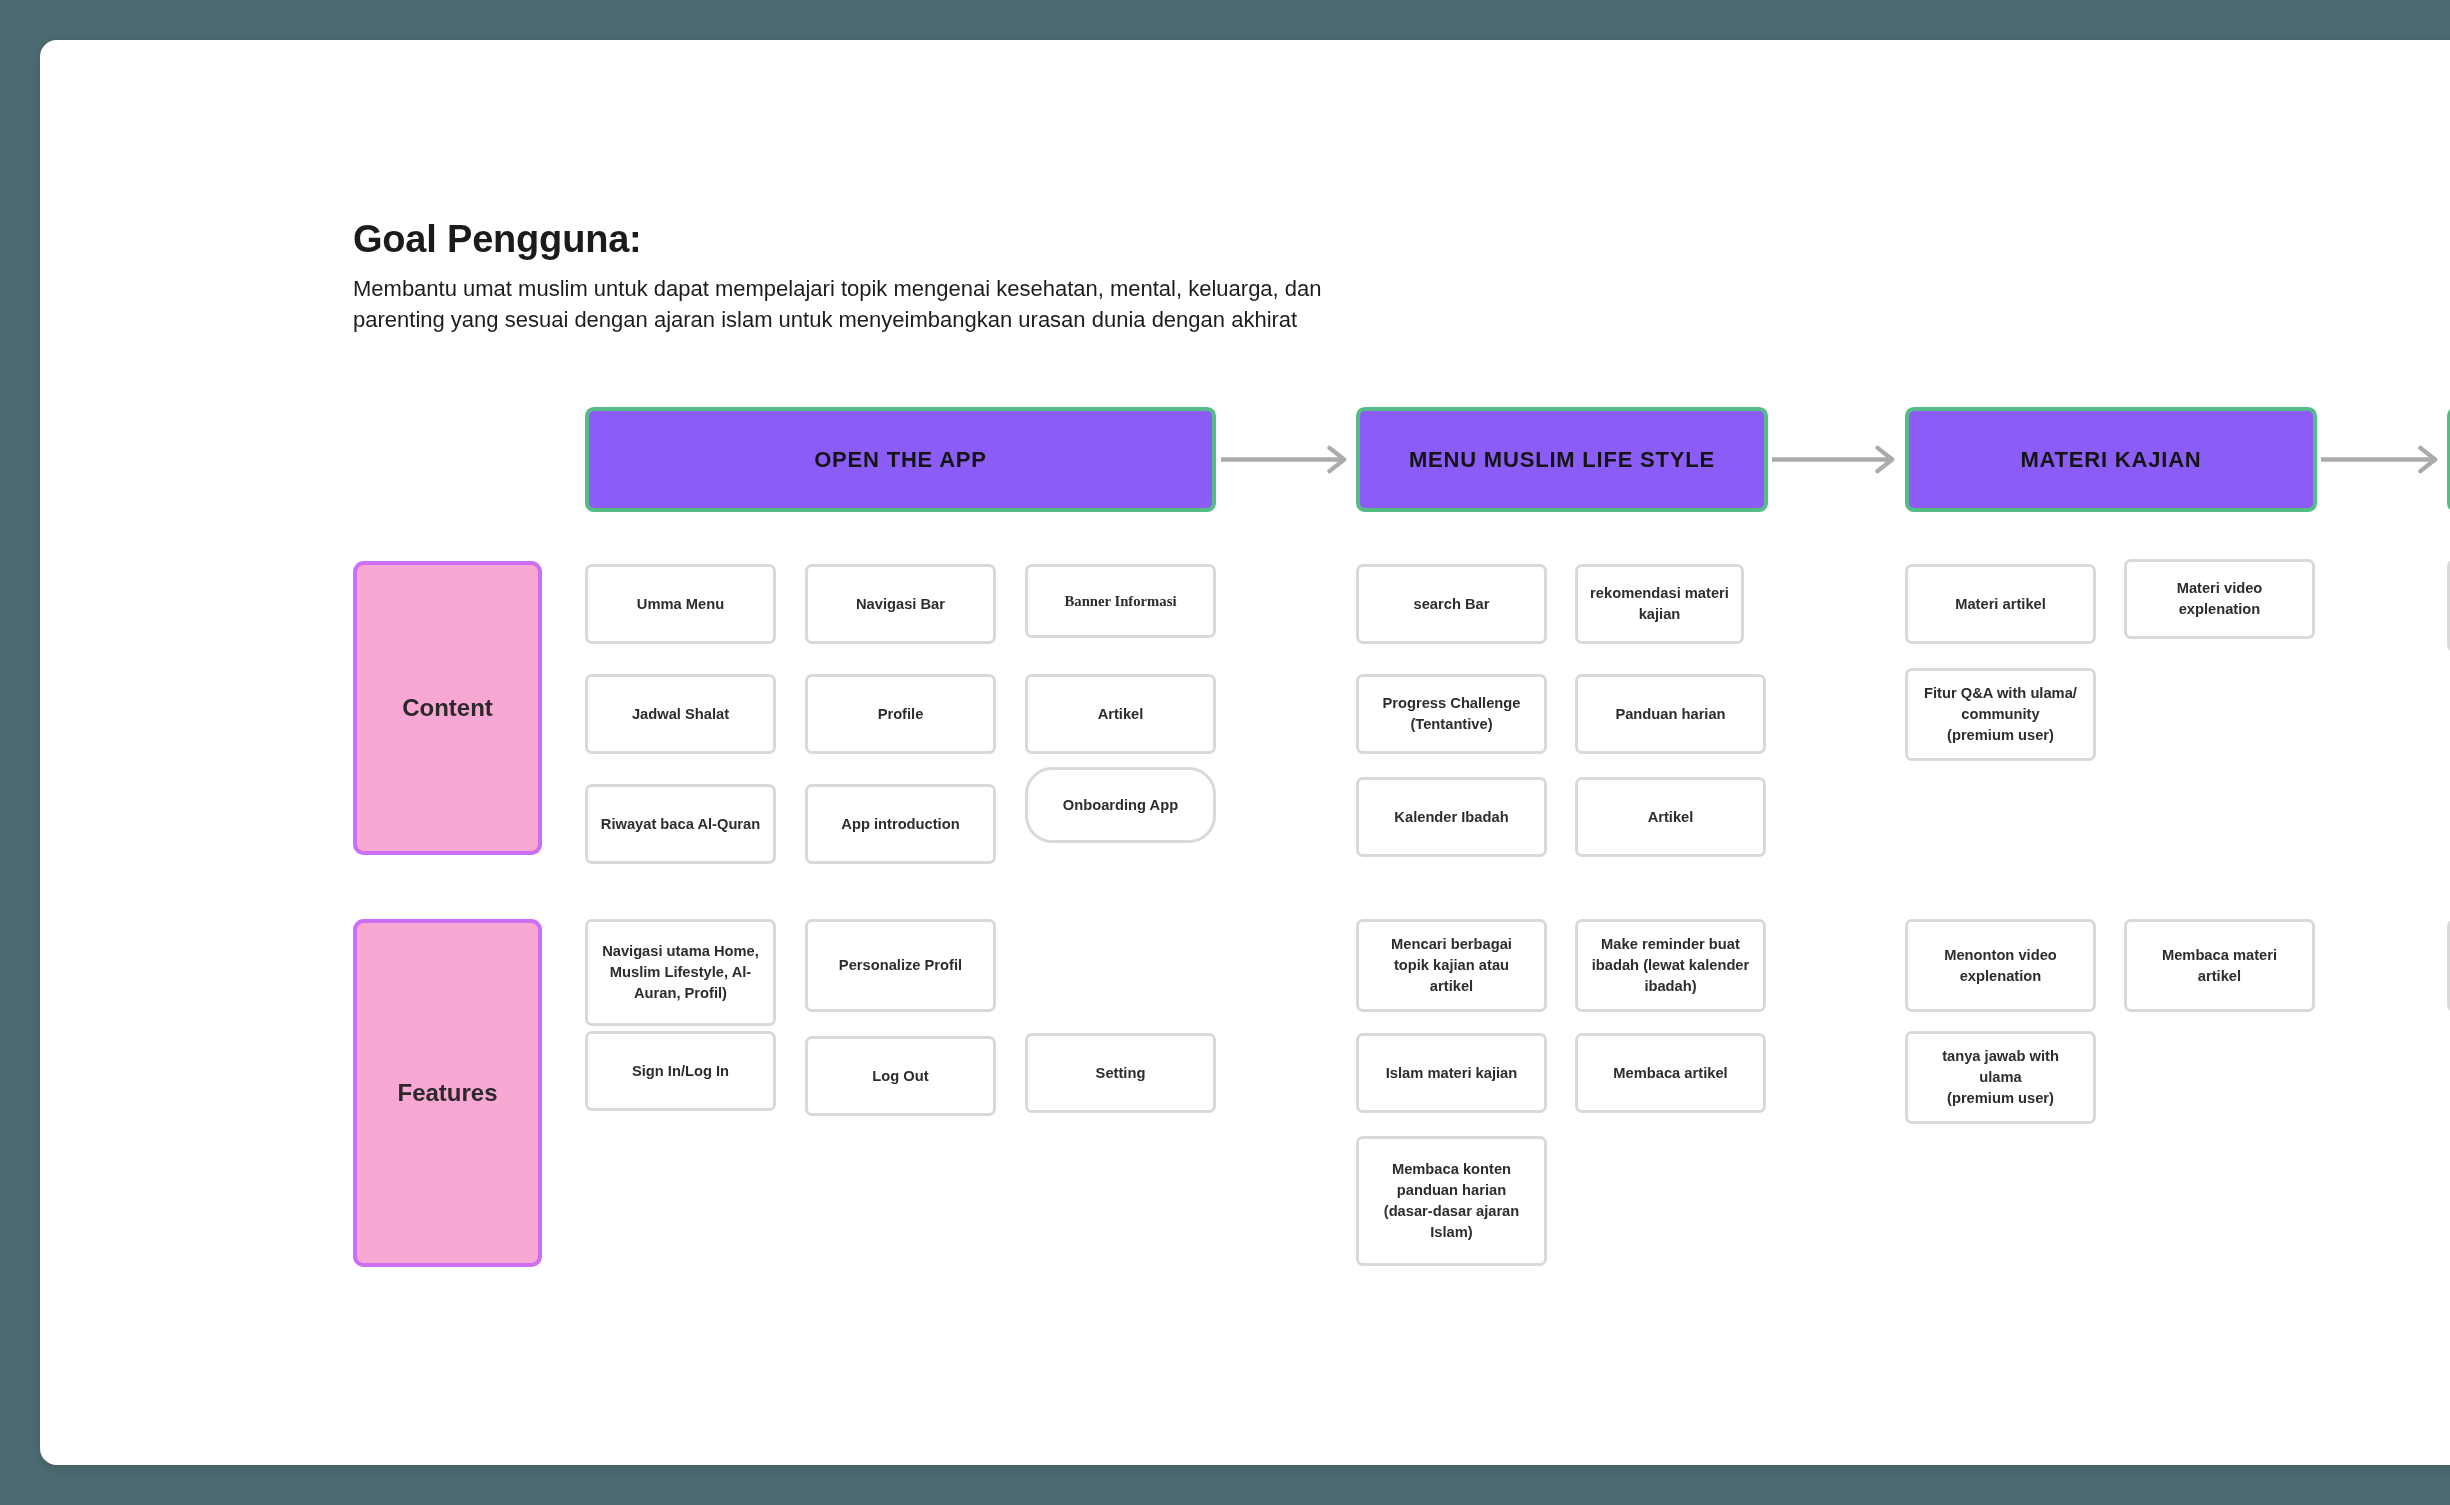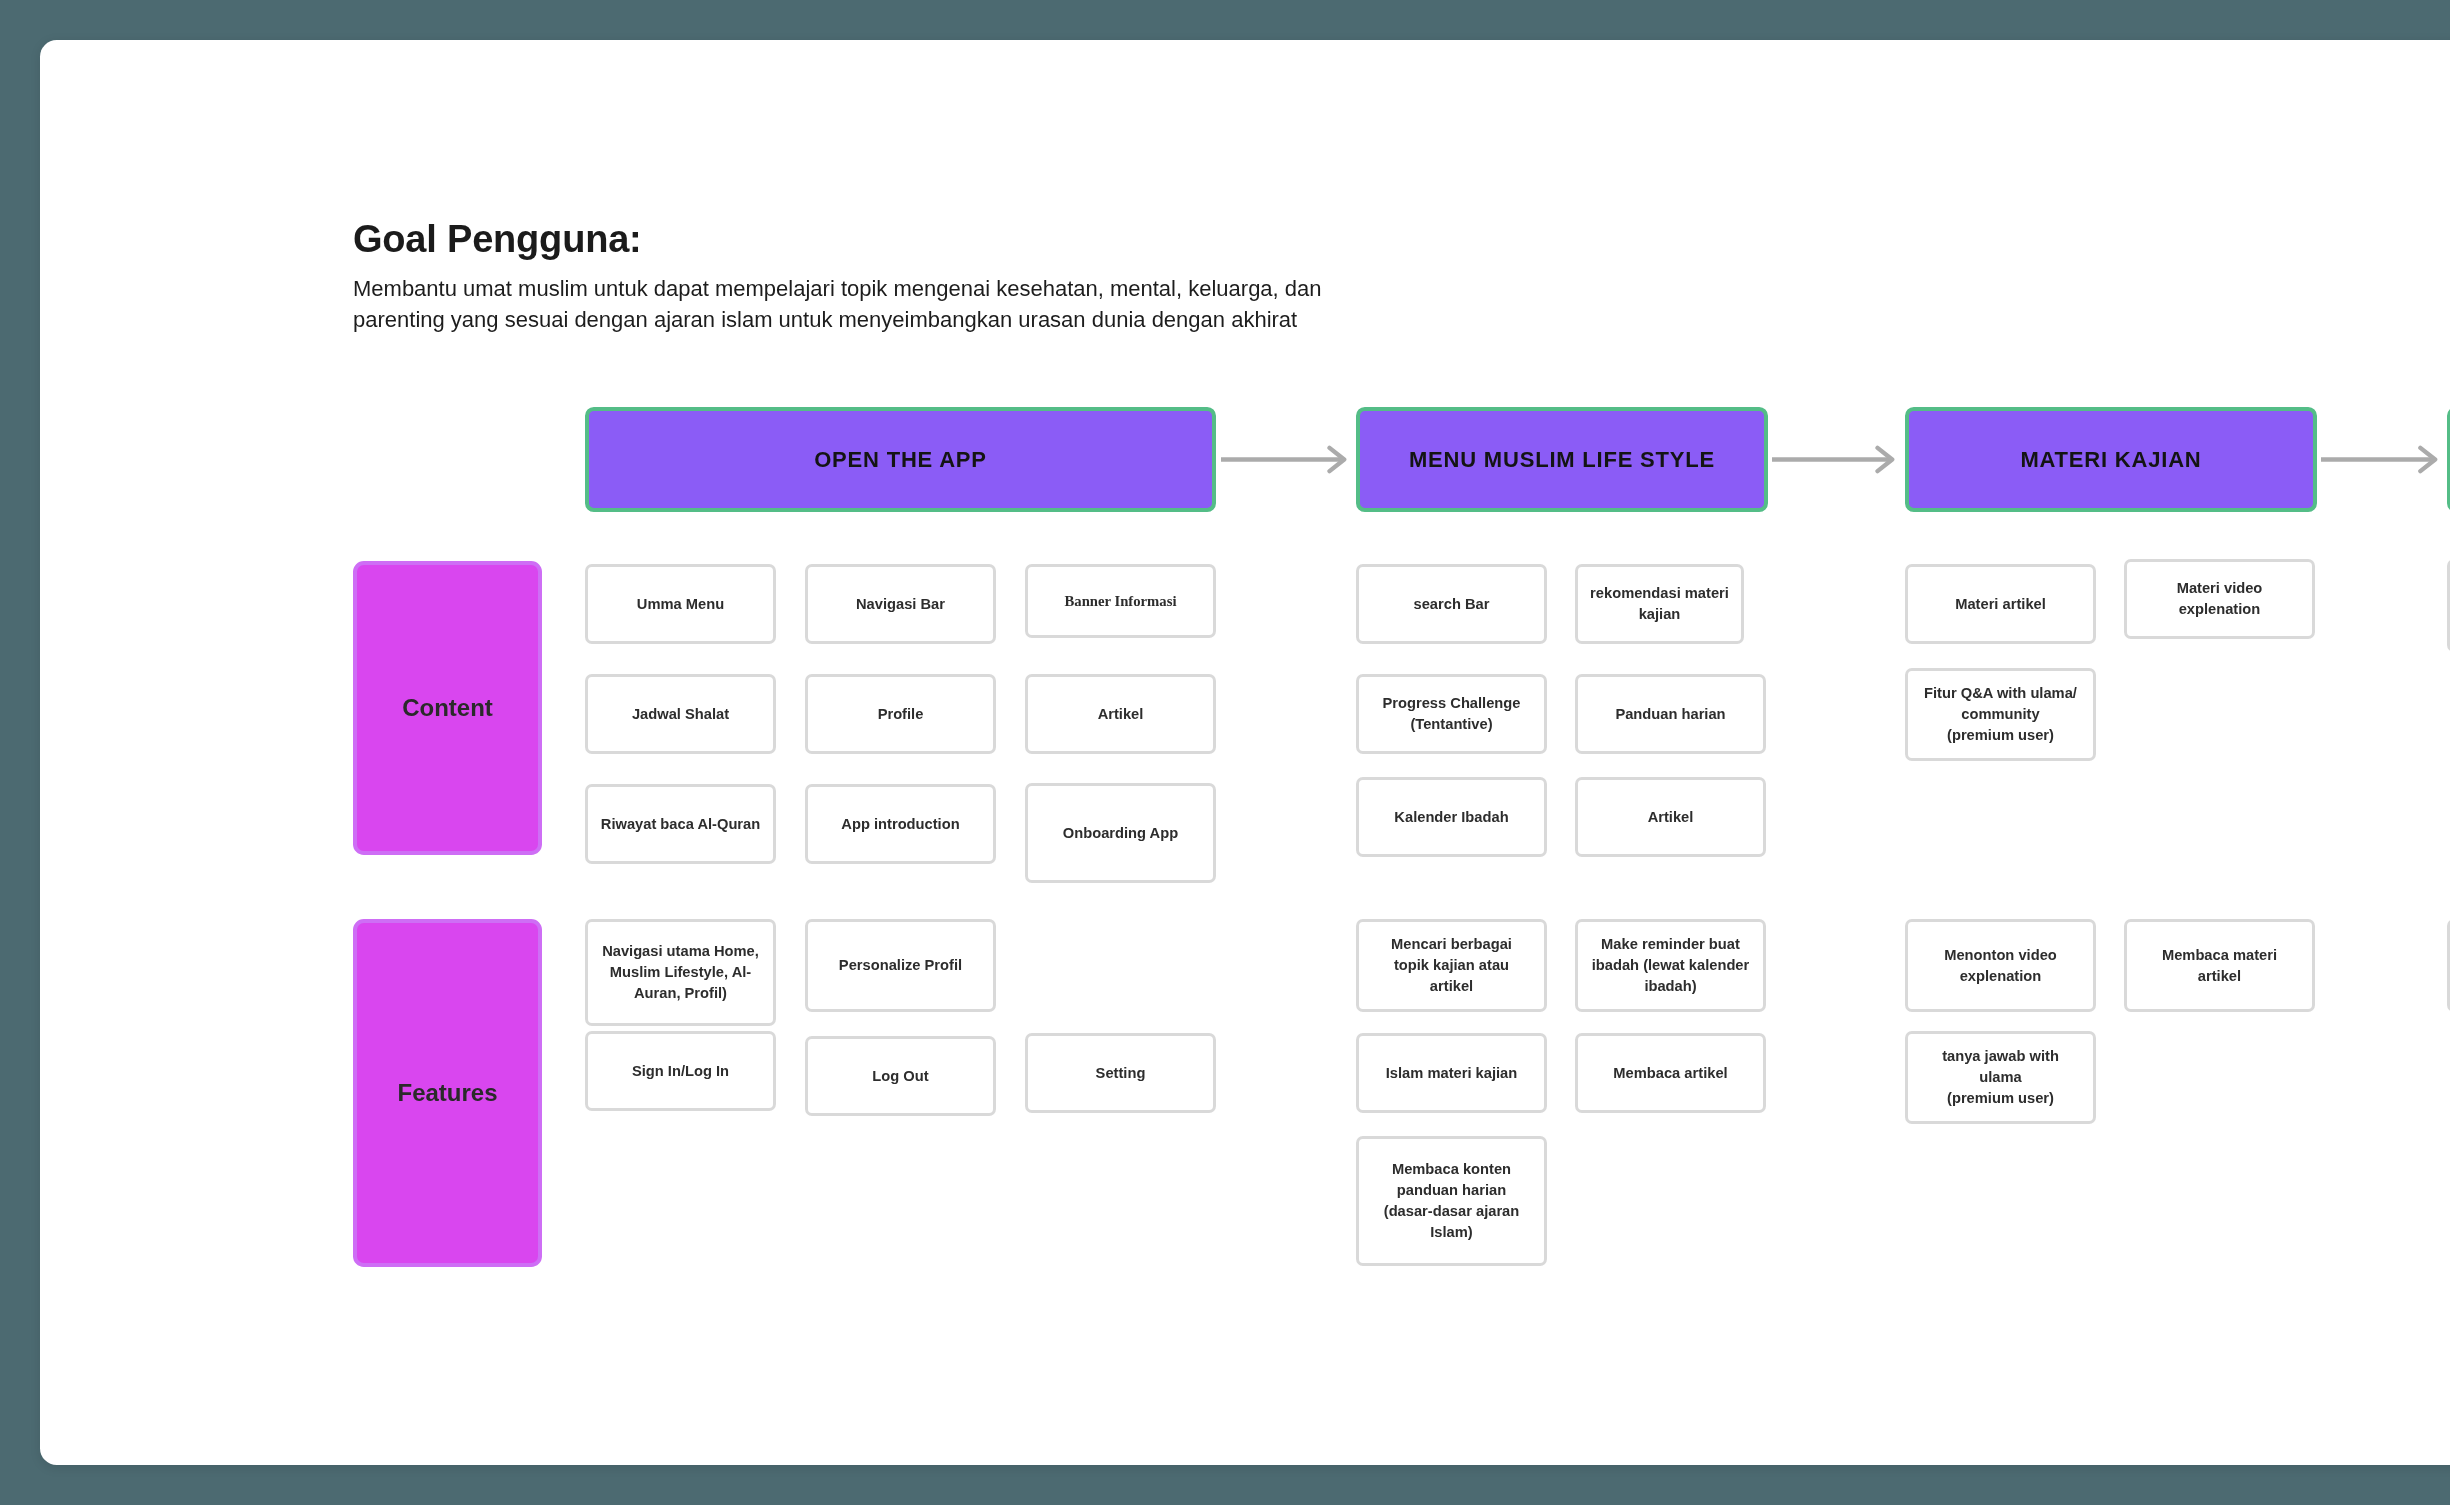--- a/index.html
+++ b/index.html
@@ -71,21 +71,21 @@
     position: absolute;
     height: 29px;
     pointer-events: none;
   }
   .arrow svg { display: block; width: 100%; height: 100%; }
 
   
   .row-label {
     position: absolute;
     box-sizing: border-box;
-    background: #d946ef;
+    background: #f9a8d4;
     border: 4.4px solid #ce6ef5;
     border-radius: 10.8px;
     display: flex;
     align-items: center;
     justify-content: center;
     font-size: 24px;
     font-weight: 700;
     color: #2a2a2a;
   }
 
@@ -161,21 +161,21 @@
   <div class="card" style="left:545px; top:524px; width:191px; height:80px;"><span>Umma Menu</span></div>
   <div class="card" style="left:765px; top:524px; width:191px; height:80px;"><span>Navigasi Bar</span></div>
   <div class="card" style="left:985px; top:524px; width:191px; height:74px;font-family:Liberation Serif, serif;"><span>Banner Informasi</span></div>
 
   <div class="card" style="left:545px; top:634px; width:191px; height:80px;"><span>Jadwal Shalat</span></div>
   <div class="card" style="left:765px; top:634px; width:191px; height:80px;"><span>Profile</span></div>
   <div class="card" style="left:985px; top:634px; width:191px; height:80px;"><span>Artikel</span></div>
 
   <div class="card" style="left:545px; top:744px; width:191px; height:80px;"><span>Riwayat baca Al-Quran</span></div>
   <div class="card" style="left:765px; top:744px; width:191px; height:80px;"><span>App introduction</span></div>
-  <div class="card" style="left:985px; top:743px; width:191px; height:100px;"><span>Onboarding App</span></div>
+  <div class="card" style="left:985px; top:727px; width:191px; height:76px;border-radius:27px;"><span>Onboarding App</span></div>
 
   <div class="card" style="left:545px; top:879px; width:191px; height:107px;"><span>Navigasi utama Home,
 Muslim Lifestyle, Al-
 Auran, Profil)</span></div>
   <div class="card" style="left:765px; top:879px; width:191px; height:93px;"><span>Personalize Profil</span></div>
 
   <div class="card" style="left:545px; top:991px; width:191px; height:80px;"><span>Sign In/Log In</span></div>
   <div class="card" style="left:765px; top:996px; width:191px; height:80px;"><span>Log Out</span></div>
   <div class="card" style="left:985px; top:993px; width:191px; height:80px;"><span>Setting</span></div>
 

